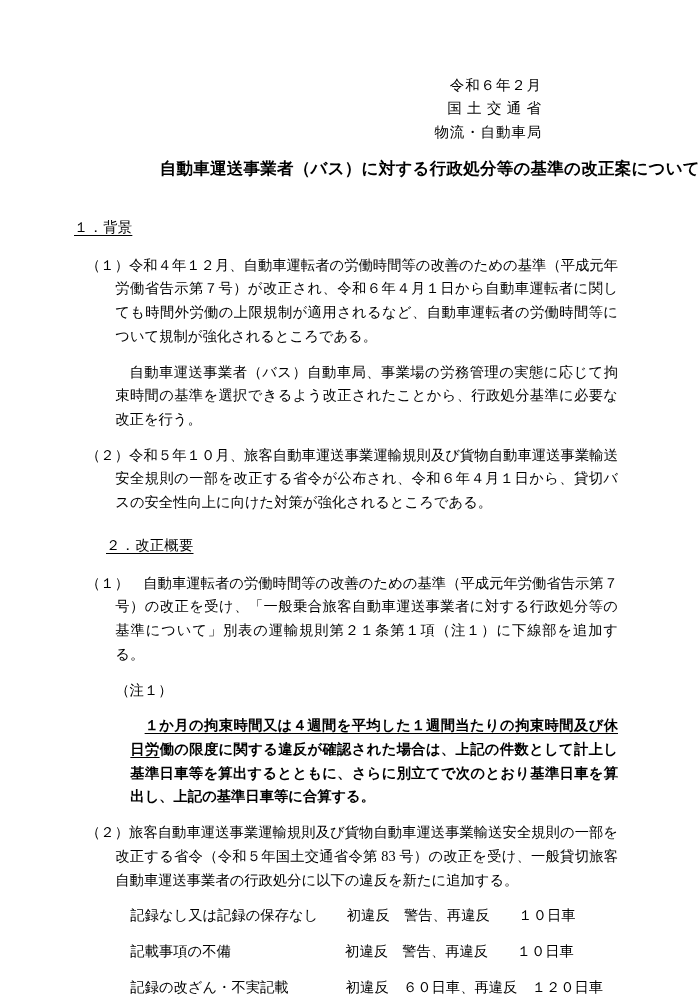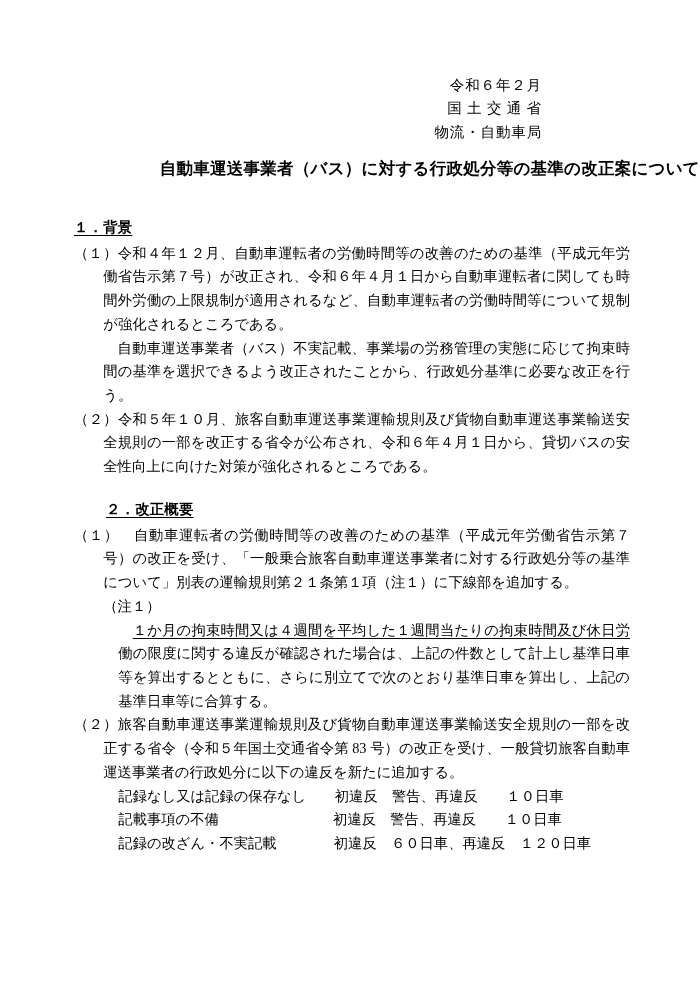--- a/index.html
+++ b/index.html
@@ -46,55 +46,56 @@
   }
   .body-area {
     position: absolute;
     top: 216px;
     left: 74px;
     width: 556px;
     font-size: 14.3px;
     line-height: 1.66;
   }
   .sec-heading {
-    font-weight: bold;
+    font-weight: normal;
     letter-spacing: 0.02em;
     margin: 0 0 2px 0;
     text-decoration: underline;
     text-underline-offset: 3px;
     display: inline-block;
   }
   .sec-heading-wrap {
     margin-top: 0;
   }
   .gap-before {
     margin-top: 19px;
     margin-left: 32px;
   }
   .para {
-    margin: 0;
+    margin: 12px;
     text-align: justify;
     text-justify: inter-ideograph;
   }
   
   .hang {
     padding-left: 2.05em;
     text-indent: -2.05em;
   }
   .indent1 {
     padding-left: 2.05em;
     text-indent: 1em;
   }
   .indent-marker {
     padding-left: 2.05em;
     text-indent: 0;
   }
   .indent-sub-first {
     padding-left: 3.1em;
     text-indent: 1em;
+    font-weight: bold;
   }
   .indent-circle {
     padding-left: 2.05em;
     text-indent: 0;
   }
   .indent-list {
     padding-left: 3.1em;
     text-indent: 0;
   }
   .ul-line {
@@ -114,21 +115,21 @@
   </div>
 
   <div class="doc-title">自動車運送事業者（バス）に対する行政処分等の基準の改正案について</div>
 
   <div class="body-area">
 
     <div class="sec-heading-wrap">
       <span class="sec-heading">１．背景</span>
     </div>
     <p class="para hang">（１）令和４年１２月、自動車運転者の労働時間等の改善のための基準（平成元年労働省告示第７号）が改正され、令和６年４月１日から自動車運転者に関しても時間外労働の上限規制が適用されるなど、自動車運転者の労働時間等について規制が強化されるところである。</p>
-    <p class="para indent1">自動車運送事業者（バス）不実記載、事業場の労務管理の実態に応じて拘束時間の基準を選択できるよう改正されたことから、行政処分基準に必要な改正を行う。</p>
+    <p class="para indent1">自動車運送事業者（バス）自動車局、事業場の労務管理の実態に応じて拘束時間の基準を選択できるよう改正されたことから、行政処分基準に必要な改正を行う。</p>
     <p class="para hang">（２）令和５年１０月、旅客自動車運送事業運輸規則及び貨物自動車運送事業輸送安全規則の一部を改正する省令が公布され、令和６年４月１日から、貸切バスの安全性向上に向けた対策が強化されるところである。</p>
 
     <div class="sec-heading-wrap gap-before">
       <span class="sec-heading">２．改正概要</span>
     </div>
     <p class="para hang">（１）　自動車運転者の労働時間等の改善のための基準（平成元年労働省告示第７号）の改正を受け、「一般乗合旅客自動車運送事業者に対する行政処分等の基準について」別表の運輸規則第２１条第１項（注１）に下線部を追加する。</p>
     <p class="para indent-marker">（注１）</p>
     <p class="para indent-sub-first"><span class="ul-line">１か月の拘束時間又は４週間を平均した１週間当たりの拘束時間及び休日労</span><span>働の限度に関する違反が確認された場合は、上記の件数として計上し基準日車等を算出するとともに、さらに別立てで次のとおり基準日車を算出し、上記の基準日車等に合算する。</span></p>
     <p class="para hang">（２）旅客自動車運送事業運輸規則及び貨物自動車運送事業輸送安全規則の一部を改正する省令（令和５年国土交通省令第 83 号）の改正を受け、一般貸切旅客自動車運送事業者の行政処分に以下の違反を新たに追加する。</p>
     <p class="para indent-list">記録なし又は記録の保存なし　　初違反　警告、再違反　　１０日車</p>

